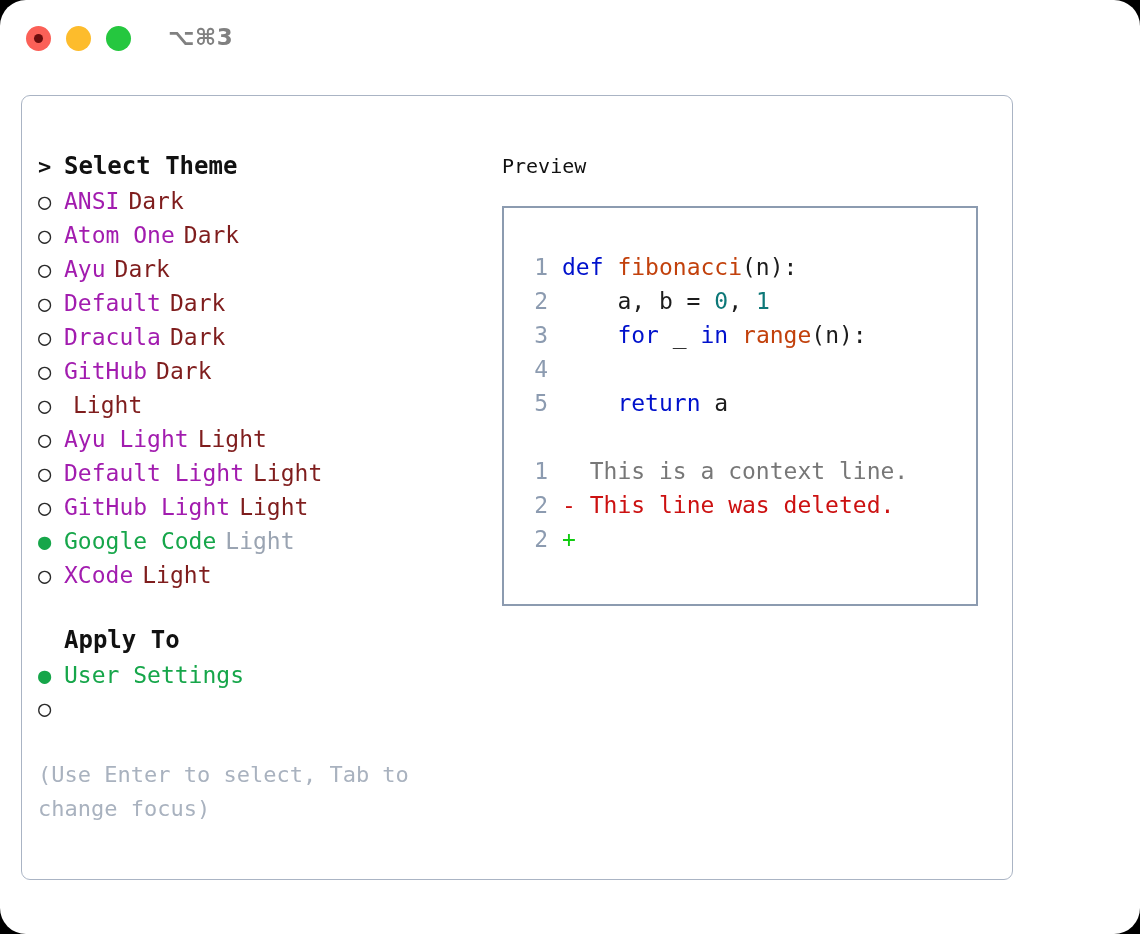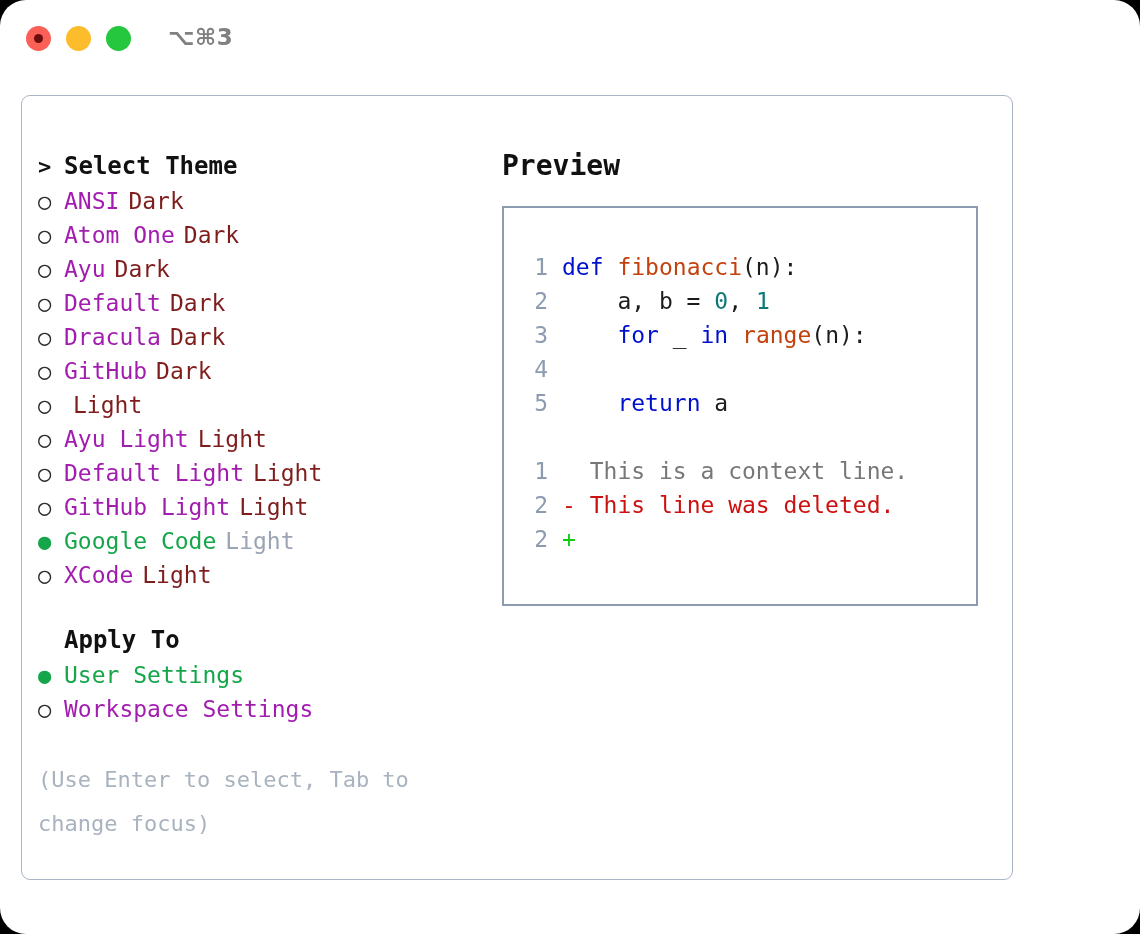--- a/index.html
+++ b/index.html
@@ -122,35 +122,35 @@
     color: #111111;
     white-space: pre;
   }
   .heading .marker { font-weight: 700; color: #111111; }
 
   #apply-group { margin-top: 30px; }
 
   #hint {
     margin-top: 32px;
     font-size: 22px;
-    line-height: 44px;
+    line-height: 34px;
     color: #a9b2bf;
     width: 410px;
   }
 
   
   #preview-column {
     position: absolute;
     left: 480px;
     top: 52px;
     width: 490px;
   }
   #preview-title {
-    font-size: 28px;
-    font-weight: 700;
+    font-size: 20px;
+    font-weight: 400;
     color: #111111;
     line-height: 36px;
     white-space: pre;
   }
   #preview-box {
     margin-top: 22px;
     width: 476px;
     height: 400px;
     border: 2px solid #8c9bb0;
     box-sizing: border-box;
@@ -222,21 +222,21 @@
           <div class="row"><span class="marker">○</span><span class="row-label">XCode</span><span class="row-tag">Light</span></div>
         </div>
 
       <div id="apply-group">
         <div class="heading">
           <span class="marker"> </span>
           <span>Apply To</span>
         </div>
         <div id="apply-items">
             <div class="row selected"><span class="marker sel">●</span><span class="row-label">User Settings</span></div>
-            <div class="row"><span class="marker">○</span><span class="row-label">Workspace Settings</span></div>
+            <div class="row"><span class="marker">○</span></div>
           </div>
       </div>
 
       <div id="hint">(Use Enter to select, Tab to change focus)</div>
     </div>
 
     <div id="preview-column">
       <div id="preview-title">Preview</div>
 
       <div id="preview-box">

